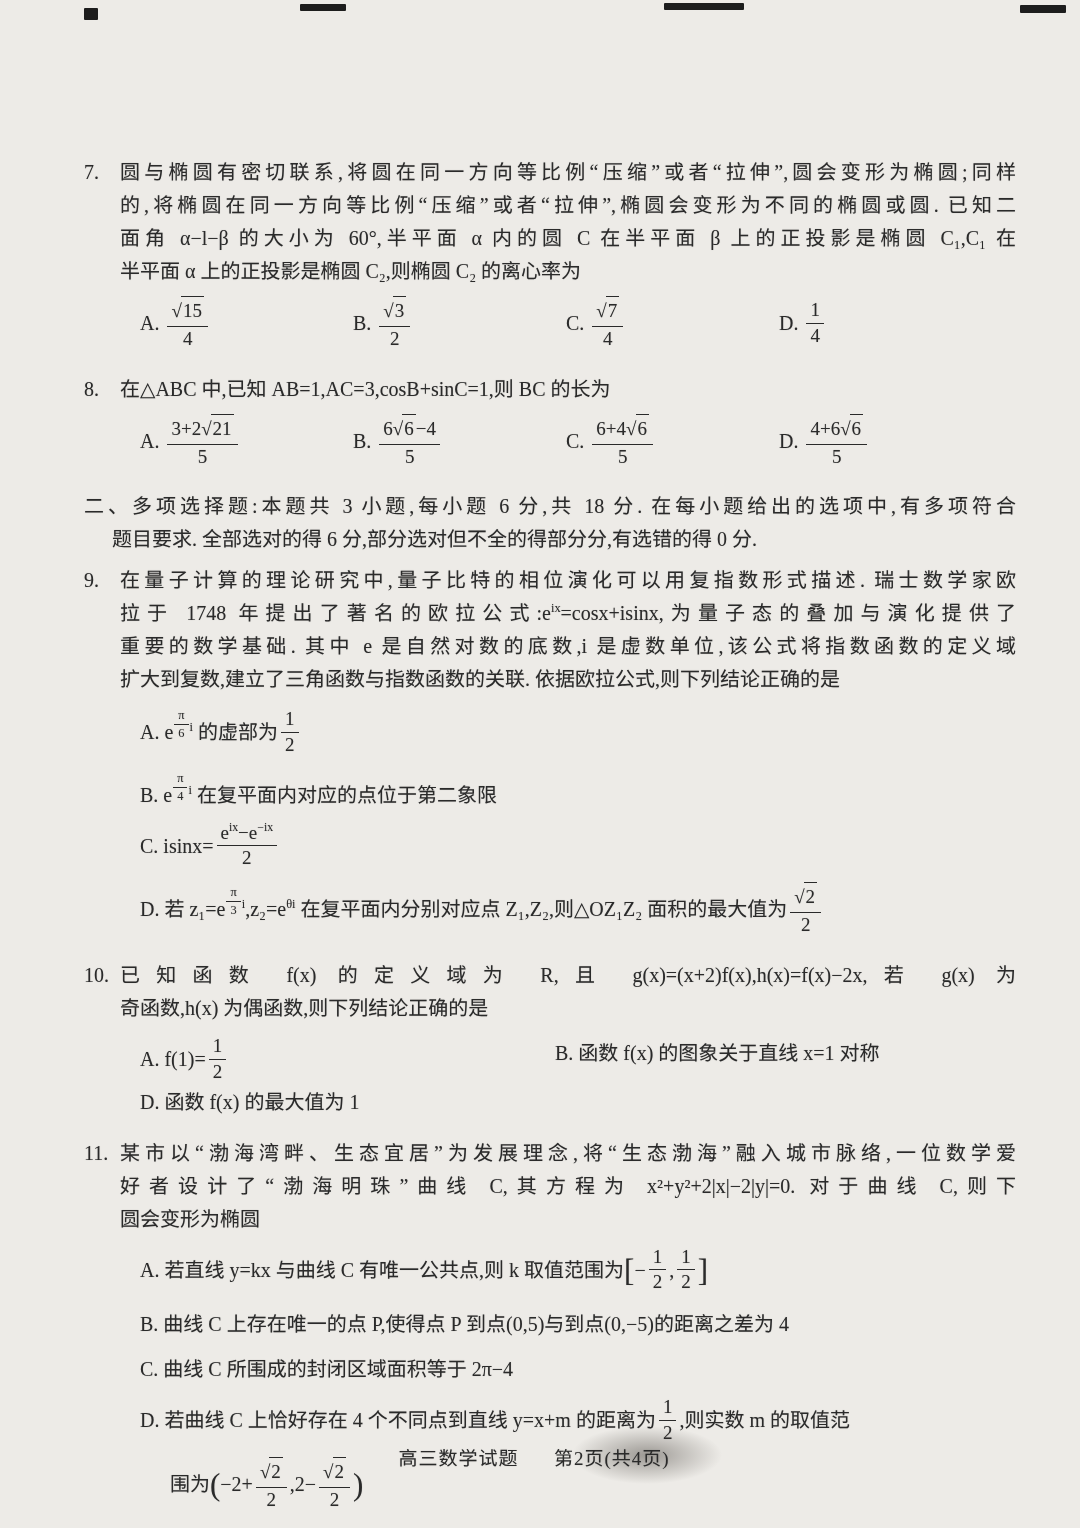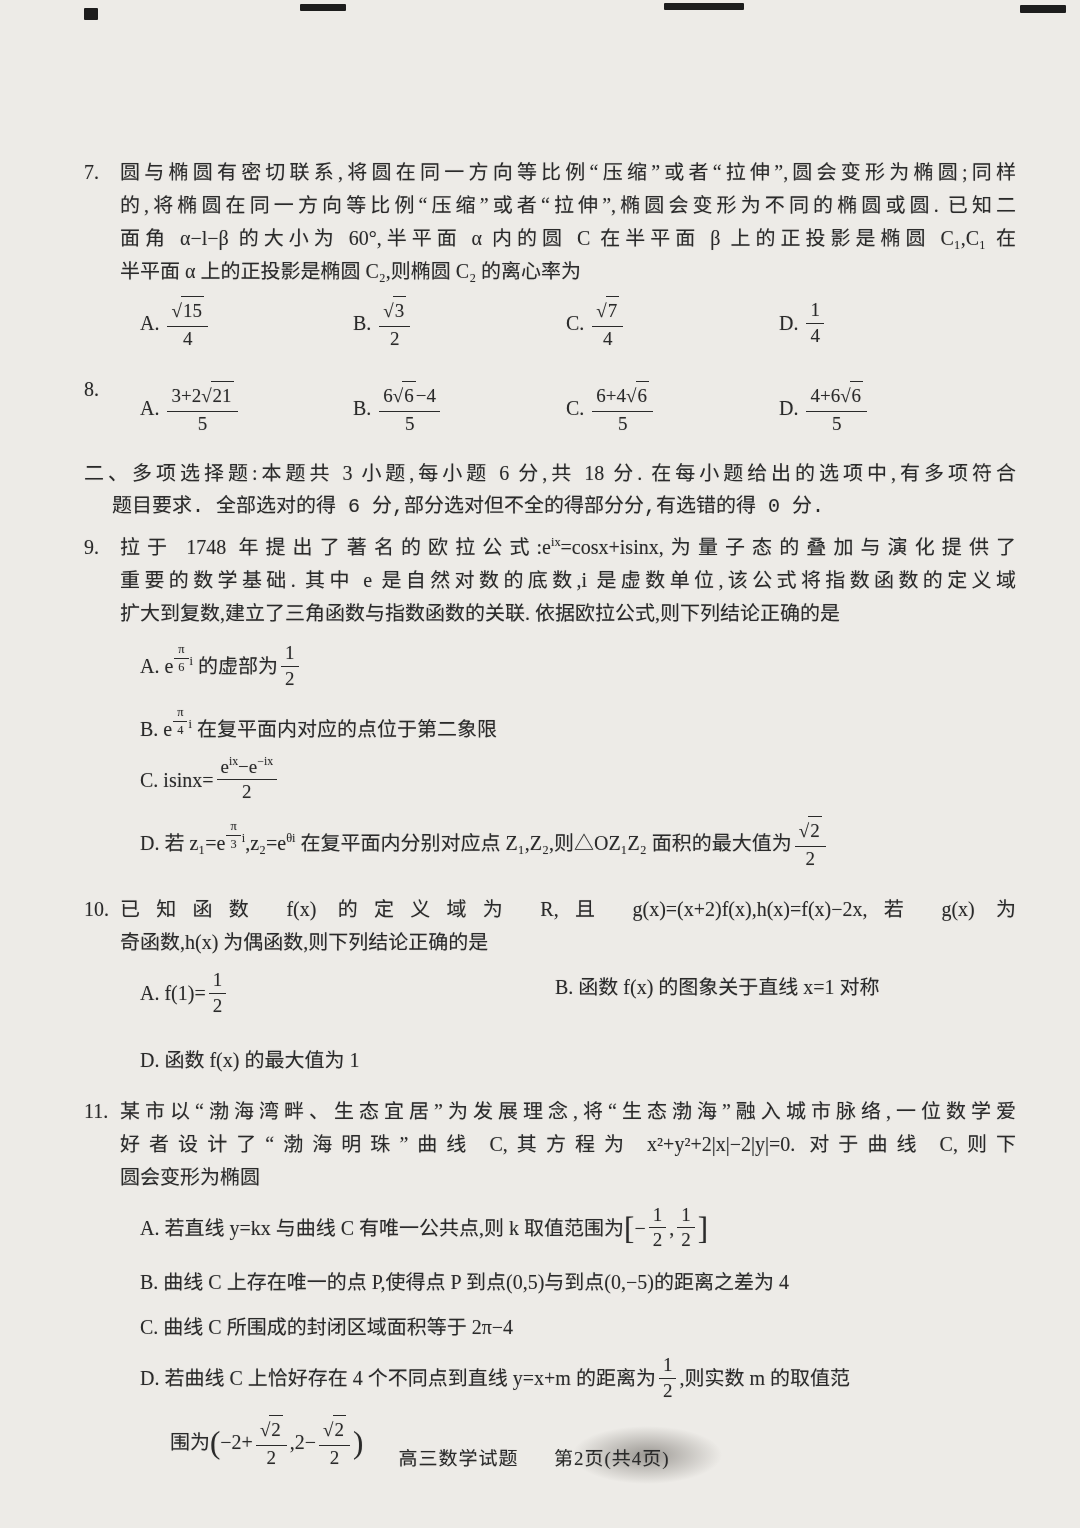--- a/index.html
+++ b/index.html
@@ -9,29 +9,29 @@
     background:#edebe7;
     font-family:"Liberation Serif","DejaVu Serif",serif;
     color:#2a2a2a;
     overflow:hidden;
     text-shadow:0 0 1px rgba(80,80,80,.35);
   }
   .content{position:absolute;left:84px;top:156px;width:932px;font-size:20px;}
   .q{margin-bottom:8px;}
   .qrow{display:flex;}
   .qnum{flex:0 0 36px;line-height:33px;}
-  .qbody{flex:1;min-width:0;font-family:Liberation Serif, serif;}
+  .qbody{flex:1;min-width:0;}
   .line{line-height:33px;}
   .just{text-align:justify;text-align-last:justify;text-justify:inter-character;}
-  .cont{padding-left:28px;font-family:Liberation Mono, monospace;}
+  .cont{padding-left:28px;}
   .opts{display:flex;align-items:center;padding-left:20px;margin:10px 0 12px;}
   .opts4 .opt{flex:0 0 213px;}
   .opts4 .opt:last-child{flex:1 1 auto;}
   .optline{padding-left:20px;margin:12px 0;line-height:33px;}
-  .grid2{display:grid;grid-template-columns:415px 1fr;row-gap:24px;padding-left:20px;margin:12px 0 14px;}
+  .grid2{display:grid;grid-template-columns:415px 1fr;row-gap:0;padding-left:20px;margin:12px 0 14px;}
   .frac{display:inline-block;vertical-align:middle;text-align:center;font-size:.95em;line-height:1.2;margin:0 3px;transform:translateY(-2px);}
   .frac .num{display:block;padding:0 4px 1px;border-bottom:1.6px solid #2a2a2a;}
   .frac .den{display:block;padding-top:1px;}
   sup{font-size:.62em;vertical-align:.65em;line-height:0;}
   sup .frac{font-size:1em;transform:none;vertical-align:-0.5em;margin:0 1px;}
   .sqrt{white-space:nowrap;}
   .sqrt .rad{letter-spacing:-1px;}
   .sqrt .radbody{display:inline-block;border-top:1.5px solid #2a2a2a;padding:4px 2px;line-height:1.05;}
   .big{font-size:1.55em;vertical-align:-0.12em;line-height:0;}
   .footer{position:absolute;left:0;right:12px;bottom:58px;text-align:center;font-size:19px;letter-spacing:1px;}
@@ -67,39 +67,41 @@
             <div class="opt">D. <span class="frac"><span class="num">1</span><span class="den">4</span></span></div>
           </div>
         </div>
       </div>
     </section>
 
     <section class="q">
       <div class="qrow">
         <span class="qnum">8.</span>
         <div class="qbody">
+          <div class="line">在△ABC 中,已知 AB=1,AC=3,cosB+sinC=1,则 BC 的长为</div>
           <div class="opts opts4">
             <div class="opt">A. <span class="frac"><span class="num">3+2<span class="sqrt"><span class="rad">√</span><span class="radbody">21</span></span></span><span class="den">5</span></span></div>
             <div class="opt">B. <span class="frac"><span class="num">6<span class="sqrt"><span class="rad">√</span><span class="radbody">6</span></span>−4</span><span class="den">5</span></span></div>
             <div class="opt">C. <span class="frac"><span class="num">6+4<span class="sqrt"><span class="rad">√</span><span class="radbody">6</span></span></span><span class="den">5</span></span></div>
             <div class="opt">D. <span class="frac"><span class="num">4+6<span class="sqrt"><span class="rad">√</span><span class="radbody">6</span></span></span><span class="den">5</span></span></div>
           </div>
         </div>
       </div>
     </section>
 
     <section class="q">
       <div class="line just">二、多项选择题:本题共 3 小题,每小题 6 分,共 18 分. 在每小题给出的选项中,有多项符合</div>
       <div class="line cont">题目要求. 全部选对的得 6 分,部分选对但不全的得部分分,有选错的得 0 分.</div>
     </section>
 
     <section class="q">
       <div class="qrow">
         <span class="qnum">9.</span>
         <div class="qbody">
+          <div class="line just">在量子计算的理论研究中,量子比特的相位演化可以用复指数形式描述. 瑞士数学家欧</div>
           <div class="line just">拉于 1748 年提出了著名的欧拉公式:e<sup>ix</sup>=cosx+isinx,为量子态的叠加与演化提供了</div>
           <div class="line just">重要的数学基础. 其中 e 是自然对数的底数,i 是虚数单位,该公式将指数函数的定义域</div>
           <div class="line">扩大到复数,建立了三角函数与指数函数的关联. 依据欧拉公式,则下列结论正确的是</div>
           <div class="optline">A. e<sup><span class="frac"><span class="num">π</span><span class="den">6</span></span>i</sup> 的虚部为<span class="frac"><span class="num">1</span><span class="den">2</span></span></div>
           <div class="optline">B. e<sup><span class="frac"><span class="num">π</span><span class="den">4</span></span>i</sup> 在复平面内对应的点位于第二象限</div>
           <div class="optline">C. isinx=<span class="frac"><span class="num">e<sup>ix</sup>−e<sup>−ix</sup></span><span class="den">2</span></span></div>
           <div class="optline">D. 若 z₁=e<sup><span class="frac"><span class="num">π</span><span class="den">3</span></span>i</sup>,z₂=e<sup>θi</sup> 在复平面内分别对应点 Z₁,Z₂,则△OZ₁Z₂ 面积的最大值为<span class="frac"><span class="num"><span class="sqrt"><span class="rad">√</span><span class="radbody">2</span></span></span><span class="den">2</span></span></div>
         </div>
       </div>
     </section>

